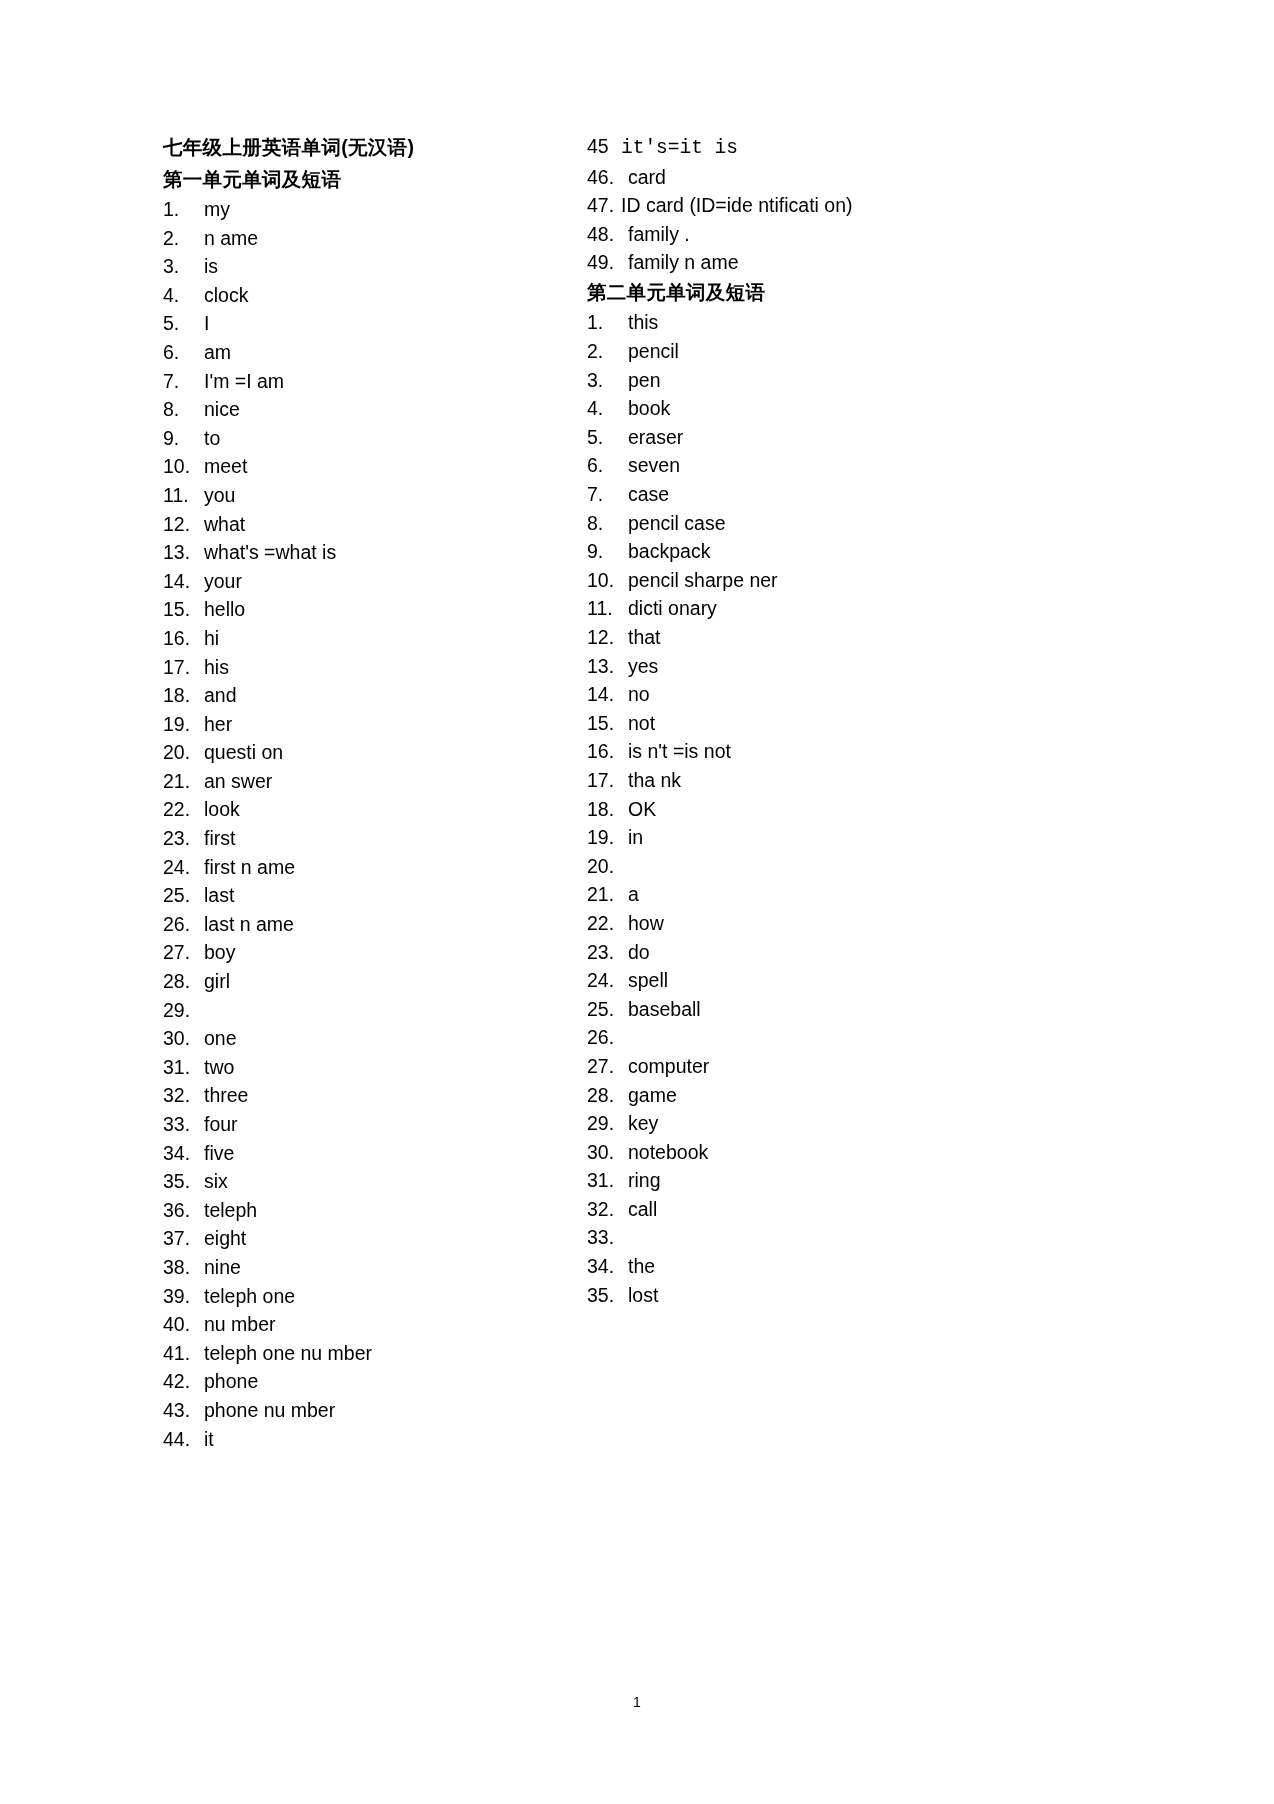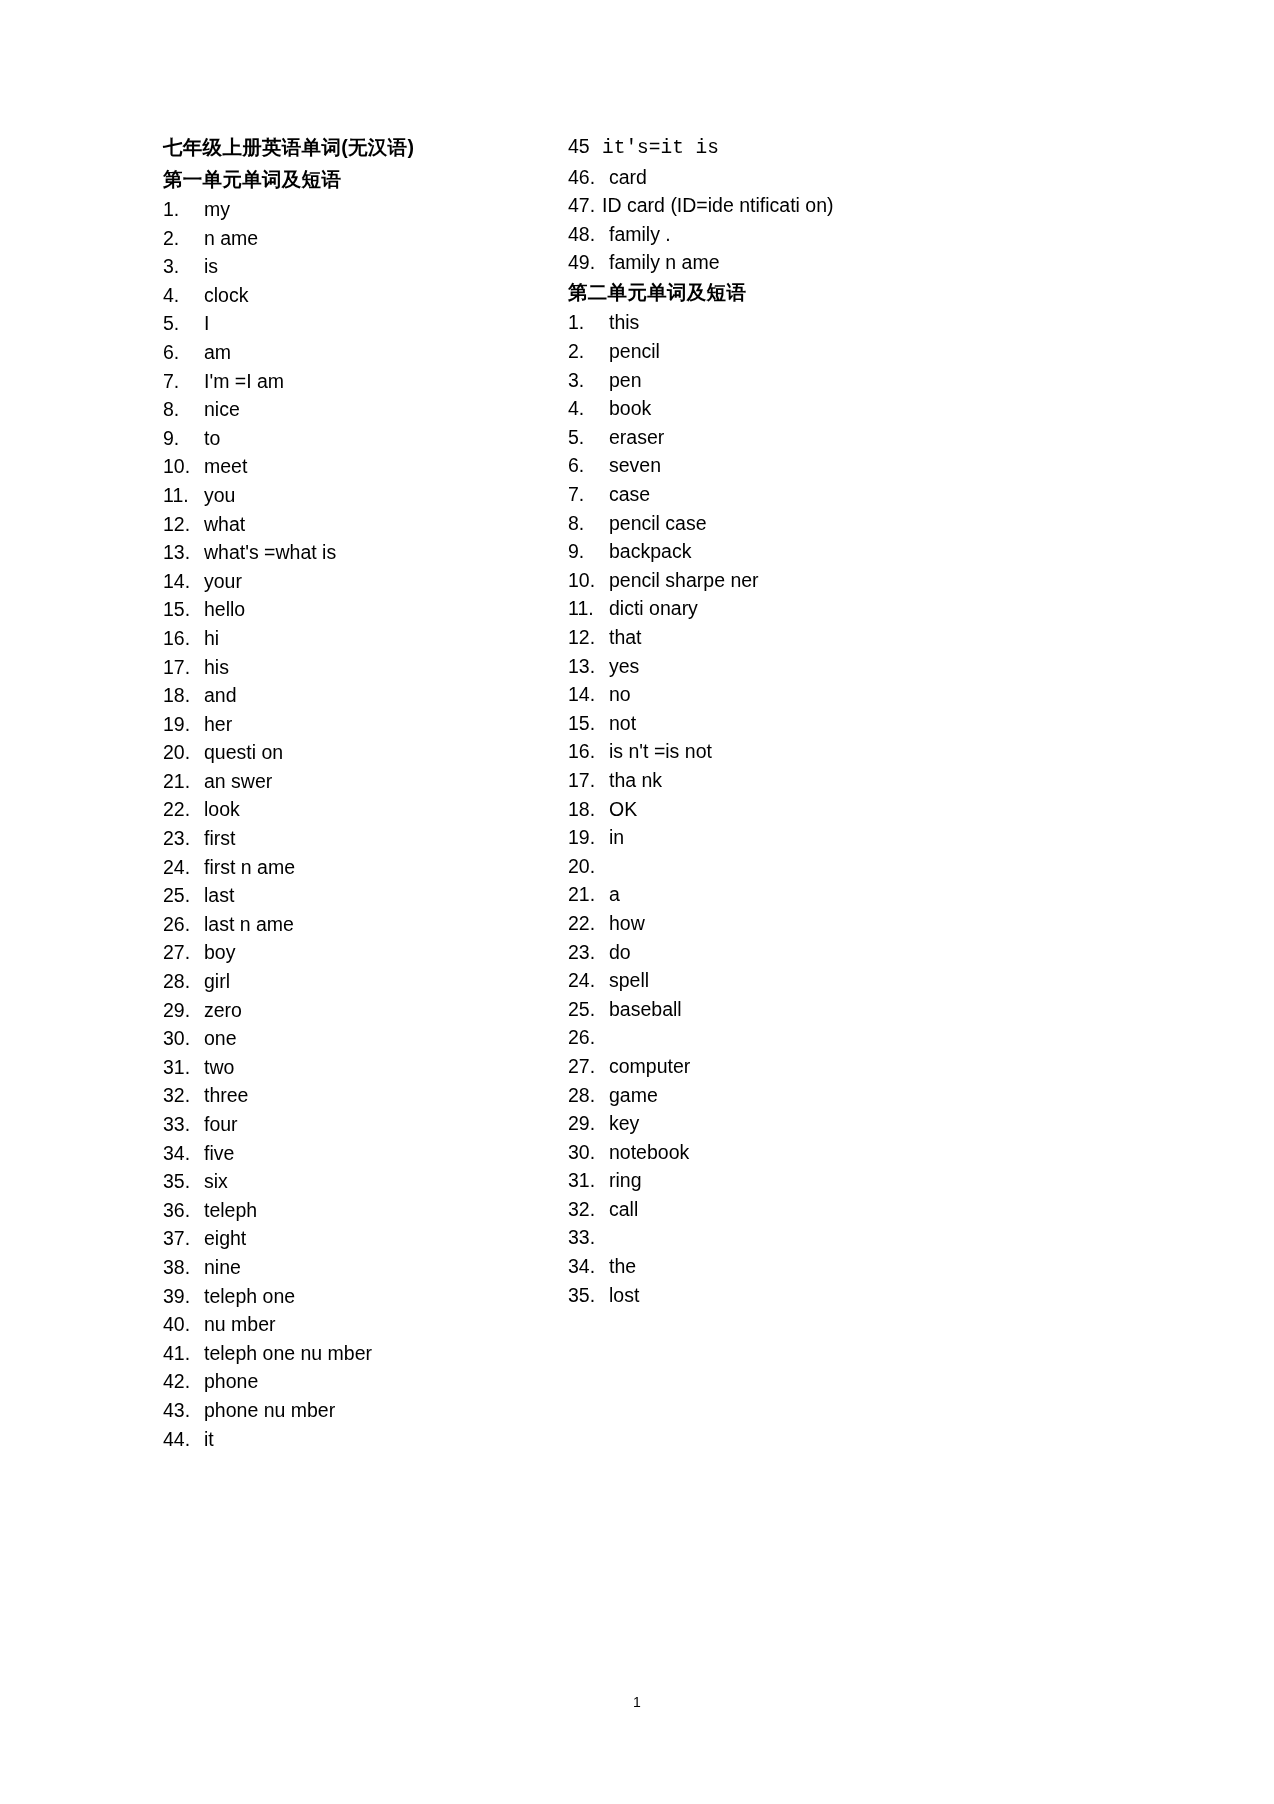--- a/index.html
+++ b/index.html
@@ -23,28 +23,28 @@
     position: absolute;
     left: 163px;
     top: 132px;
     width: 960px;
     height: 1500px;
   }
   .columns {
     display: flex;
     flex-direction: row;
     align-items: flex-start;
-    gap: 5px;
+    gap: 12px;
   }
   .col {
     width: 400px;
     flex: 0 0 400px;
   }
   .col-right {
-    margin-left: 0px;
+    margin-left: 12px;
   }
   .heading {
     font-size: 19.5px;
     line-height: 31.5px;
     font-weight: 700;
     letter-spacing: 0.3px;
     white-space: nowrap;
     margin: 0;
     padding: 0;
   }
@@ -135,21 +135,21 @@
             <li class="item"><span class="num">19.</span><span class="txt">her</span></li>
             <li class="item"><span class="num">20.</span><span class="txt">questi on</span></li>
             <li class="item"><span class="num">21.</span><span class="txt">an swer</span></li>
             <li class="item"><span class="num">22.</span><span class="txt">look</span></li>
             <li class="item"><span class="num">23.</span><span class="txt">first</span></li>
             <li class="item"><span class="num">24.</span><span class="txt">first n ame</span></li>
             <li class="item"><span class="num">25.</span><span class="txt">last</span></li>
             <li class="item"><span class="num">26.</span><span class="txt">last n ame</span></li>
             <li class="item"><span class="num">27.</span><span class="txt">boy</span></li>
             <li class="item"><span class="num">28.</span><span class="txt">girl</span></li>
-            <li class="item"><span class="num">29.</span><span class="txt">zero</span></li>
+            <li class="item"><span class="num">29.</span></li>
             <li class="item"><span class="num">30.</span><span class="txt">one</span></li>
             <li class="item"><span class="num">31.</span><span class="txt">two</span></li>
             <li class="item"><span class="num">32.</span><span class="txt">three</span></li>
             <li class="item"><span class="num">33.</span><span class="txt">four</span></li>
             <li class="item"><span class="num">34.</span><span class="txt">five</span></li>
             <li class="item"><span class="num">35.</span><span class="txt">six</span></li>
             <li class="item"><span class="num">36.</span><span class="txt">teleph</span></li>
             <li class="item"><span class="num">37.</span><span class="txt">eight</span></li>
             <li class="item"><span class="num">38.</span><span class="txt">nine</span></li>
             <li class="item"><span class="num">39.</span><span class="txt">teleph one</span></li>

